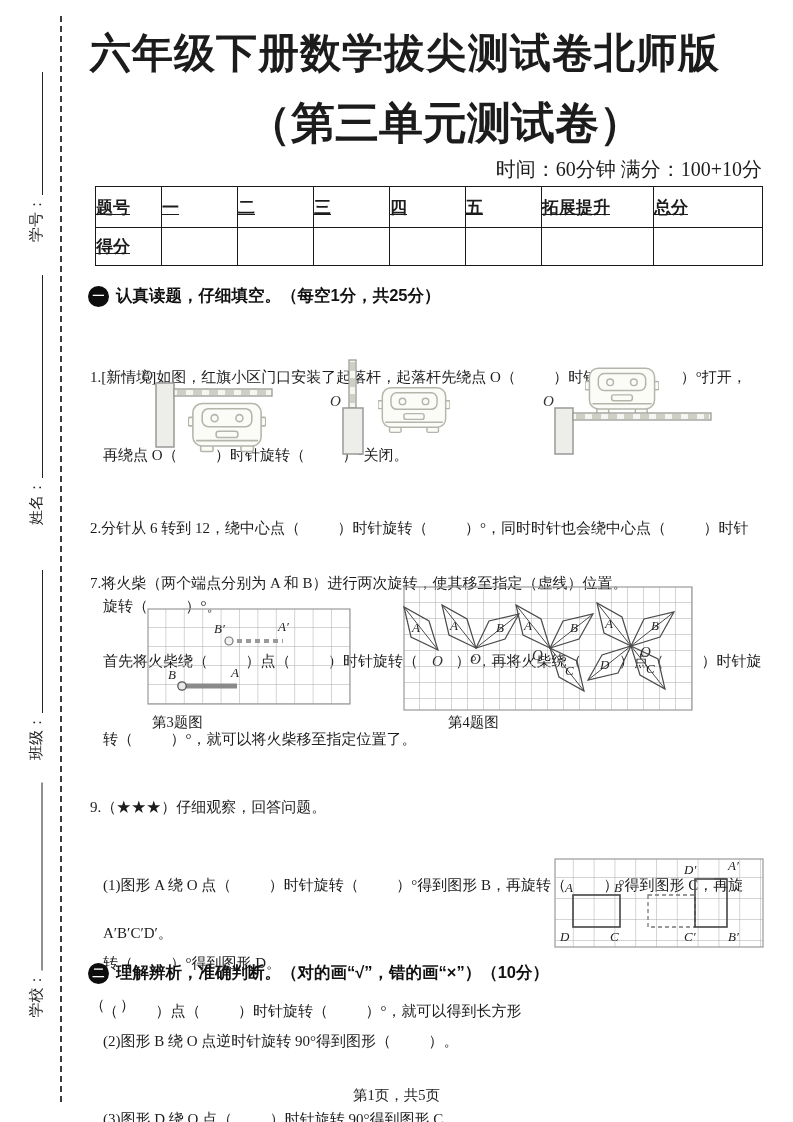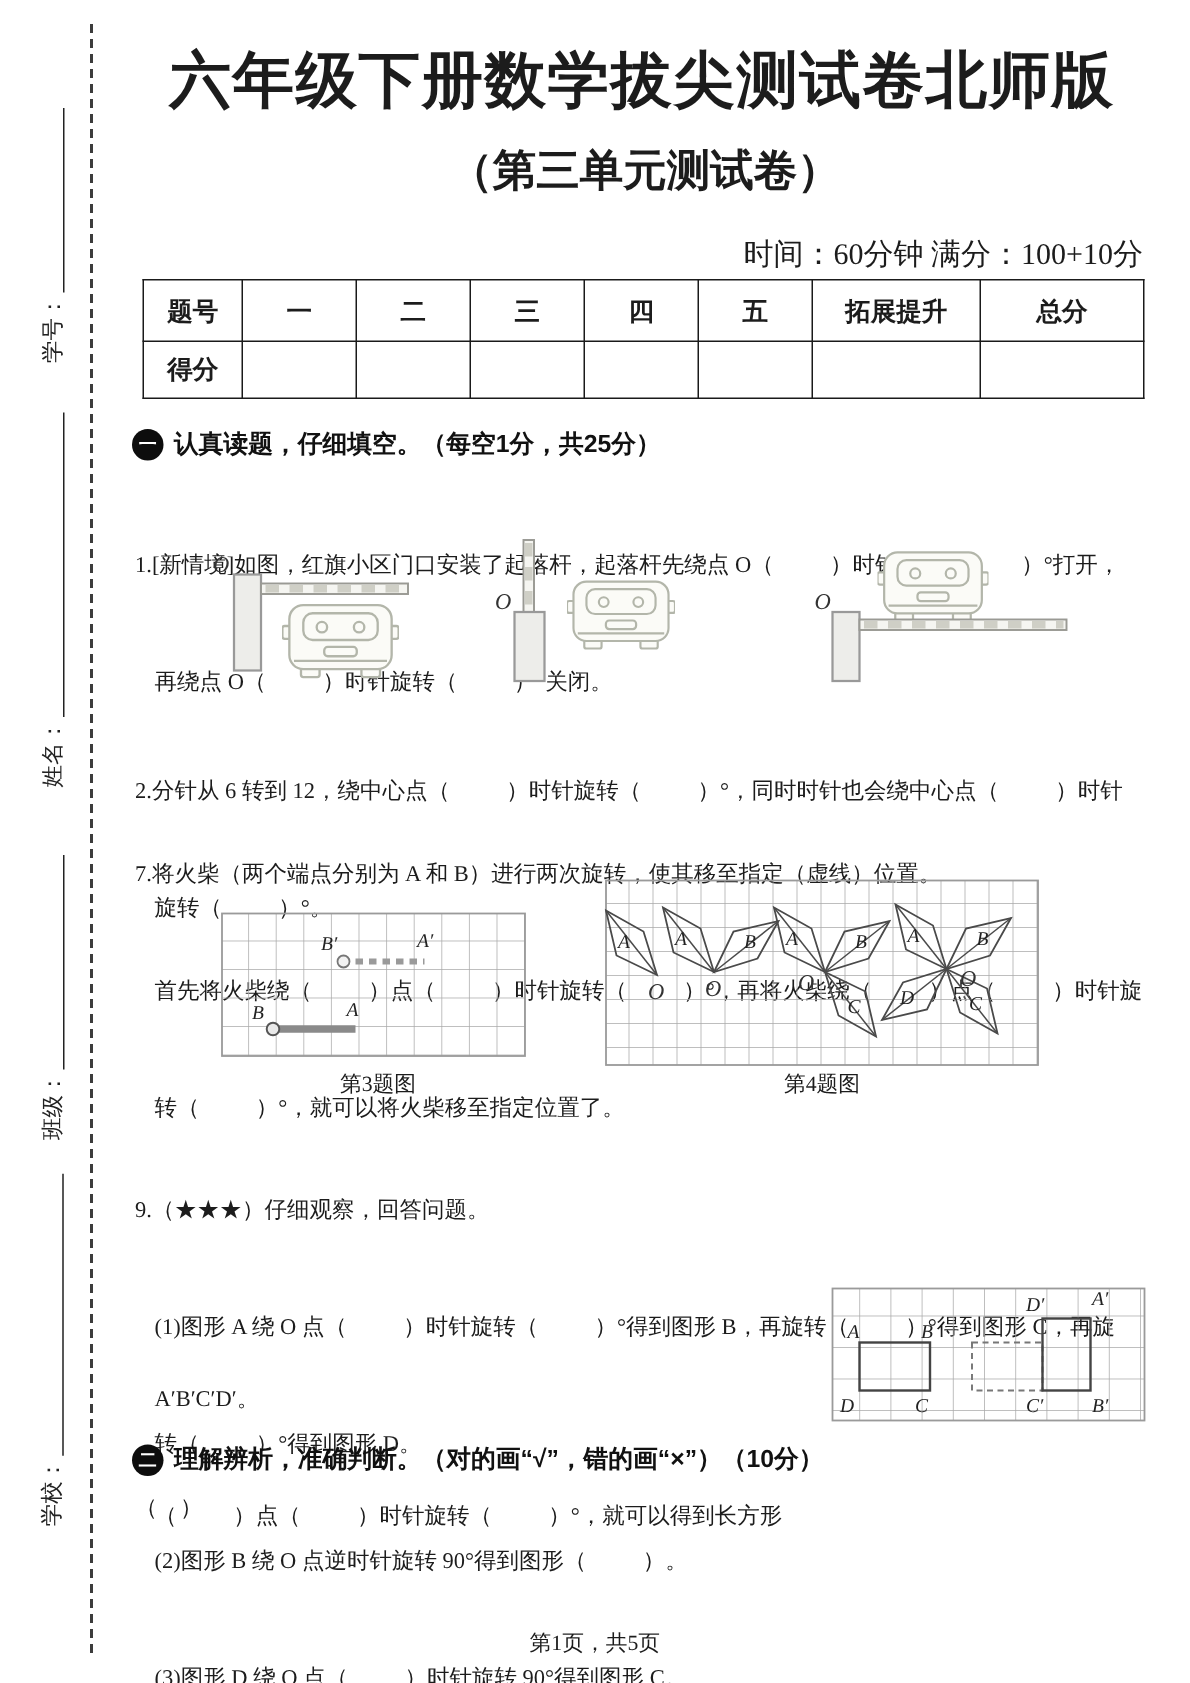--- a/index.html
+++ b/index.html
@@ -8,39 +8,39 @@
     font-family:"Liberation Serif","DejaVu Serif",serif;color:#1c1c1c;overflow:hidden;
   }
   .abs{position:absolute;}
   
   .cutline{position:absolute;left:60px;top:16px;height:1086px;border-left:2px dashed #3c3c3c;}
   .side-field{position:absolute;height:30px;display:flex;align-items:flex-end;
     transform:rotate(-90deg);font-size:15px;color:#222;}
   .side-field .lbl{white-space:pre;line-height:22px;}
   .side-field .uline{flex:1;border-bottom:1.5px solid #222;margin:0 0 4px 2px;}
   
-  .title{left:90px;top:26px;width:676px;text-align:center;font-size:41px;font-weight:700;letter-spacing:1px;}
-  .subtitle{left:92px;top:94px;width:676px;text-align:center;font-size:29px;font-weight:700;}
+  .title{left:90px;top:26px;width:676px;font-size:41px;font-weight:700;letter-spacing:1px;}
+  .subtitle{left:107px;top:94px;width:676px;text-align:center;font-size:44px;font-weight:700;}
   .meta{left:360px;top:156px;width:402px;text-align:right;font-size:20px;}
   
   table.score{position:absolute;left:95px;top:186px;width:667px;border-collapse:collapse;table-layout:fixed;
     font-family:"Liberation Sans","DejaVu Sans",sans-serif;font-weight:700;font-size:17px;}
-  table.score td{border:1.6px solid #1a1a1a;text-align:center;vertical-align:middle;height:40px;padding:0;}
+  table.score td{border:1.6px solid #1a1a1a;vertical-align:middle;height:40px;padding:0;text-decoration:underline;}
   table.score tr.r2 td{height:37px;}
   
   .sechead{position:absolute;display:flex;align-items:center;gap:7px;
     font-family:"Liberation Sans","DejaVu Sans",sans-serif;font-weight:700;font-size:16.5px;color:#111;}
   .secicon{width:21px;height:21px;border-radius:50%;background:#0d0d0d;color:#fff;display:flex;
     align-items:center;justify-content:center;font-size:12px;font-weight:700;flex:0 0 auto;}
   
   .q{position:absolute;left:90px;font-size:15px;line-height:26px;white-space:pre;color:#1c1c1c;}
   .q .ind{margin-left:13px;}
   .judge-row{position:absolute;left:90px;top:996px;width:642px;display:flex;justify-content:space-between;
     font-size:15px;white-space:pre;}
-  .figcap{position:absolute;font-size:14.5px;text-align:center;}
+  .figcap{position:absolute;font-size:14.5px;}
   .footer{position:absolute;left:0;top:1086px;width:793px;text-align:center;font-size:14.5px;}
   
   svg text.olbl{font:italic 15px "Liberation Serif",serif;fill:#333;}
   svg text.flbl{font:italic 13px "Liberation Serif",serif;fill:#222;}
   .defs-holder{position:absolute;width:0;height:0;overflow:hidden;}
 </style>
 </head>
 <body>
 
 <svg class="defs-holder" aria-hidden="true">

